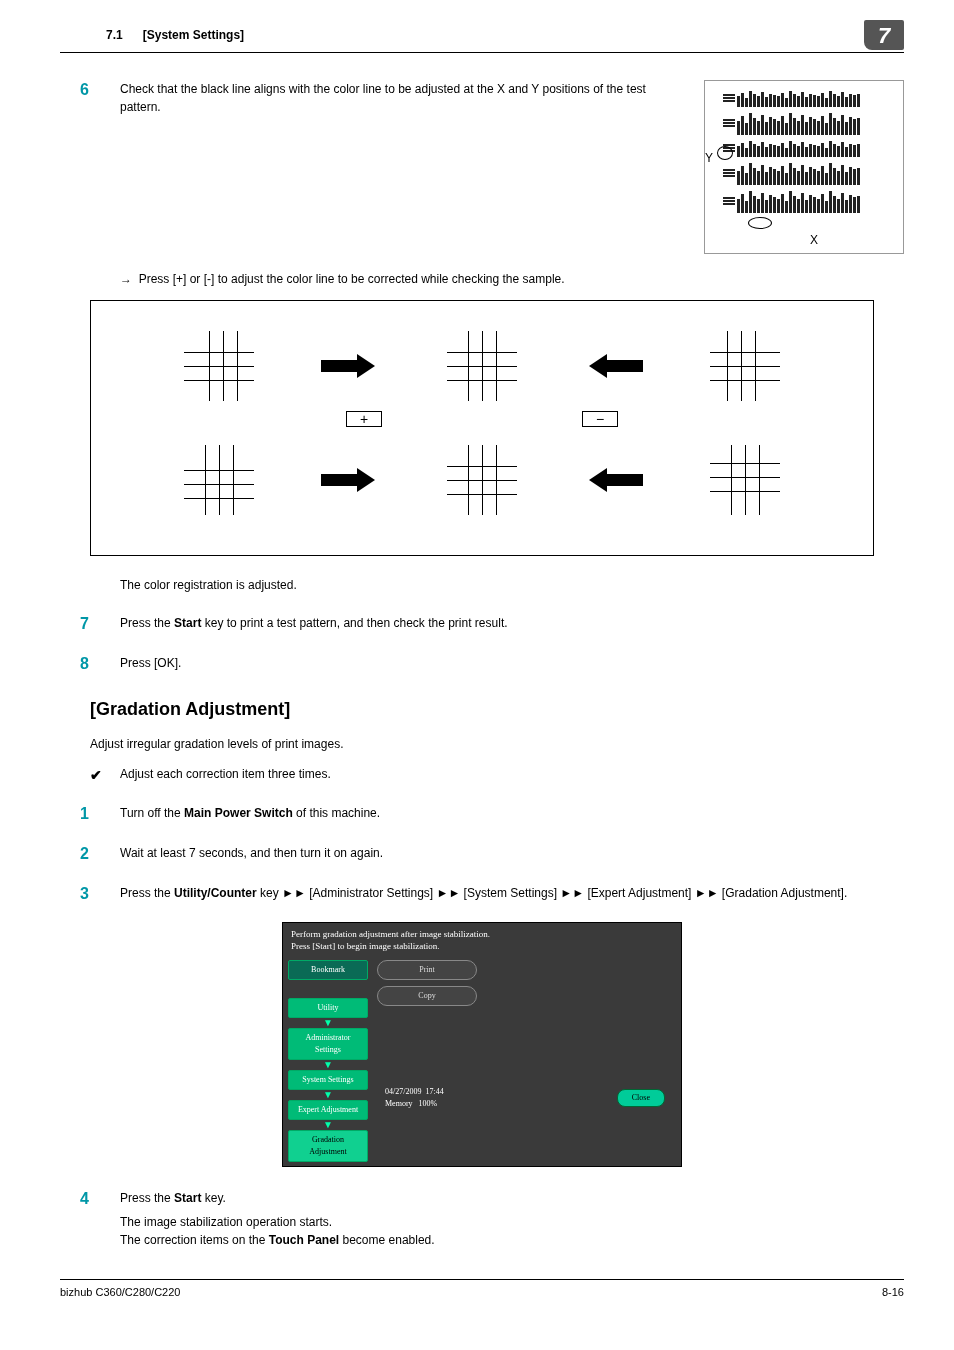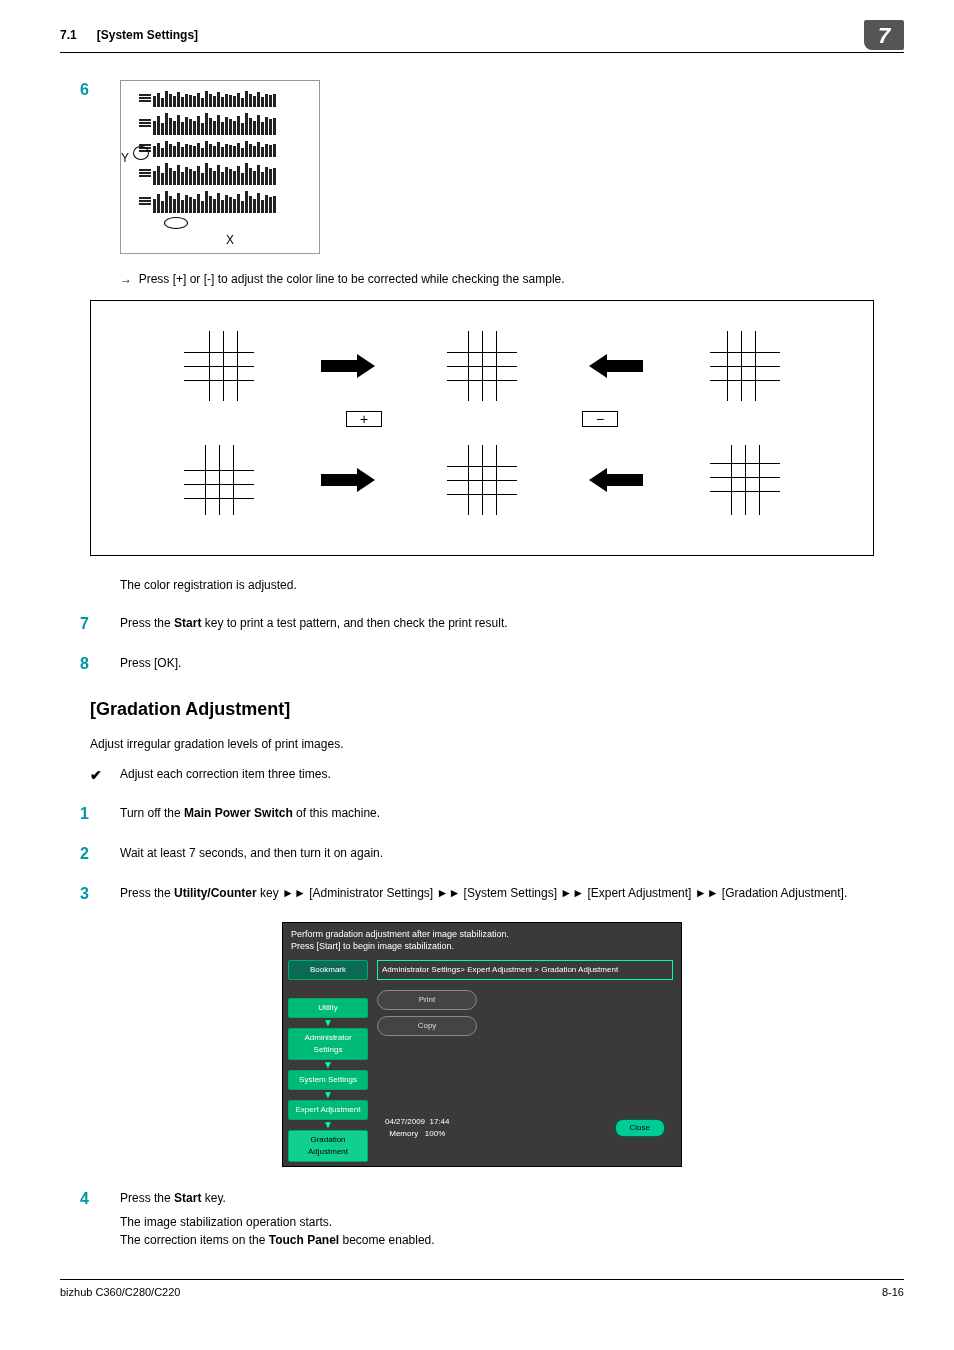--- a/index.html
+++ b/index.html
@@ -1,18 +1,18 @@
 <!DOCTYPE html>
 <html><head>
   <meta charset="utf-8">
   <style>
     * { box-sizing: border-box; margin: 0; padding: 0; }
     body { font-family: Arial, Helvetica, sans-serif; font-size: 12px; color: #000; background: #fff; width: 954px; margin: 0 auto; padding: 20px 50px 20px 60px; line-height: 1.5; }
     .header-row { display: flex; justify-content: space-between; align-items: center; border-bottom: 1px solid #000; padding-bottom: 2px; margin-bottom: 25px; }
-    .header-left { font-weight: bold; font-size: 12px; }
+    .header-left { font-weight: bold; font-size: 12px; margin-left: 46px; }
     .header-right { background: #555; color: #fff; width: 40px; height: 30px; display:flex; align-items:center; justify-content:center; font-size: 22px; font-weight: bold; font-style: italic; border-radius: 2px 2px 2px 8px; }
     .step-row { display: flex; margin-bottom: 16px; }
     .step-num { width: 60px; flex-shrink: 0; color: #0097a7; font-size: 16px; font-weight: bold; text-align: left; padding-left: 20px; }
     .step-body { flex: 1; padding-top: 2px; }
     .step6-wrap { display: flex; gap: 20px; }
     .step6-text { flex: 1; }
     .pattern-box { width: 200px; border: 1px solid #999; padding: 8px 8px 4px 18px; position: relative; }
     .pattern-row { display:flex; align-items:center; margin-bottom:4px; height: 18px; }
     .pattern-tall { height: 24px; }
     .pat-left { width: 12px; display:flex; flex-direction:column; gap:1px; margin-right:2px; }
@@ -35,54 +35,55 @@
     .big-arrow-r::after { content:""; position:absolute; left:36px; top:0; border-left:18px solid #000; border-top:12px solid transparent; border-bottom:12px solid transparent; }
     .big-arrow-l::before { content:""; position:absolute; right:0; top:6px; width:36px; height:12px; background:#000; }
     .big-arrow-l::after { content:""; position:absolute; right:36px; top:0; border-right:18px solid #000; border-top:12px solid transparent; border-bottom:12px solid transparent; }
     .pm-box { border:1px solid #000; width:36px; height:16px; display:flex; align-items:center; justify-content:center; font-size:14px; }
     .pm-row { display:flex; justify-content:center; gap:200px; margin: 6px 0 18px; }
     .body-text { margin-left: 60px; margin-bottom: 18px; }
     .h2 { font-size: 18px; font-weight: bold; margin: 20px 0 12px 30px; }
     .sub { margin-left: 30px; margin-bottom: 12px; }
     .check-row { display:flex; margin-left:30px; margin-bottom:16px; }
     .check-mark { width:30px; font-weight:bold; font-size: 14px;}
-    .screenshot { width: 400px; margin: 8px auto 20px; border:1px solid #000; background:#3a3a3a; font-family: Liberation Sans, sans-serif; font-size: 9px; color:#fff; }
+    .screenshot { width: 400px; margin: 8px auto 20px; border:1px solid #000; background:#3a3a3a; font-family: Liberation Serif, serif; font-size: 9px; color:#fff; }
     .ss-top { padding: 6px 8px 4px; line-height:1.3; }
     .ss-body { display:flex; }
     .ss-left { width: 90px; padding: 4px; display:flex; flex-direction:column; gap:2px; align-items:center; }
     .crumb { background:#0b7; color:#fff; padding:3px 4px; font-size:8px; text-align:center; width:80px; border:1px solid #0a6; border-radius:2px;}
     .crumb-dark { background:#0a6a55; }
     .crumb-sel { background:#10d090; color:#000; }
     .down-ar { color:#0fa; font-size:10px; line-height:6px; }
     .ss-right { flex:1; padding: 4px 8px 4px 4px; }
     .ss-path { border:1px solid #0fa; padding:3px 4px; font-size:8px; color:#fff; margin-bottom: 10px; }
     .ss-mid { display:flex; gap: 20px; align-items:flex-start; }
     .ss-btn { border:1px solid #888; background:#444; color:#ddd; padding:3px 8px; font-size:8px; width:100px; text-align:center; border-radius: 10px; margin-bottom:6px; }
     .ss-btn-g { background:#0c9; color:#000; border-color:#0a6; width: 90px; text-align:center; padding: 4px 4px; font-size:8px; border-radius:2px;}
-    .ss-foot { display:flex; justify-content:space-between; align-items:center; padding: 4px 8px; font-size:8px; border-top: 0px; text-align: center; }
+    .ss-foot { display:flex; justify-content:space-between; align-items:center; padding: 4px 8px; font-size:8px; border-top: 0px; }
     .ss-close { background:#0c9; color:#000; padding:2px 14px; border-radius:8px; border:1px solid #063; font-size:8px;}
     .footer-row { display:flex; justify-content:space-between; border-top:1px solid #000; padding-top:4px; margin-top: 30px; font-size: 11px; }
   </style>
 </head>
 <body>
 
 <div class="header-row">
   <div class="header-left">
     <span>7.1</span>
     &nbsp;&nbsp;&nbsp;&nbsp;
     <span>[System Settings]</span>
   </div>
   <div class="header-right">
       <span>7</span>
     </div>
 </div>
 
 <div class="step-row">
   <div class="step-num">6</div>
   <div class="step-body step6-wrap">
+    <div class="step6-text">Check that the black line aligns with the color line to be adjusted at the X and Y positions of the test pattern.</div>
     <div class="pattern-box">
       <span class="y-label">Y</span>
       <span class="y-circle"></span>
       <div class="pattern-row">
           <div class="pat-left">
             <div></div>
             <div></div>
             <div></div>
           </div>
           <div class="pat-bars">
@@ -406,21 +407,20 @@
       <div class="down-ar">▼</div>
       <div class="crumb">Administrator Settings</div>
       <div class="down-ar">▼</div>
       <div class="crumb">System Settings</div>
       <div class="down-ar">▼</div>
       <div class="crumb">Expert Adjustment</div>
       <div class="down-ar">▼</div>
       <div class="crumb crumb-sel">Gradation Adjustment</div>
     </div>
     <div class="ss-right">
-      <div class="ss-path">Administrator Settings&gt; Expert Adjustment &gt; Gradation Adjustment</div>
       <div class="ss-mid">
         <div>
           <div class="ss-btn">Print</div>
           <div class="ss-btn">Copy</div>
         </div>
       </div>
       <div style="height:70px"></div>
       <div class="ss-foot">
         <div>
           <span>04/27/2009</span>&nbsp;&nbsp;<span>17:44</span><br>

